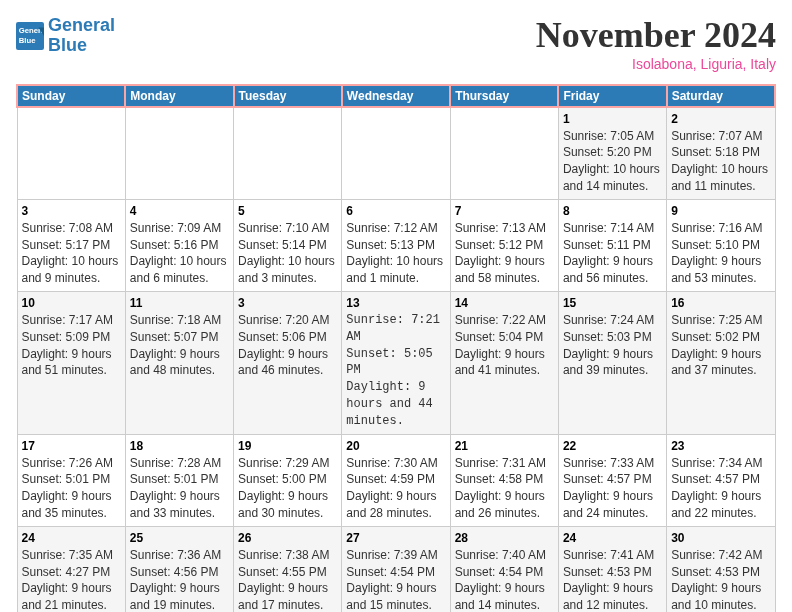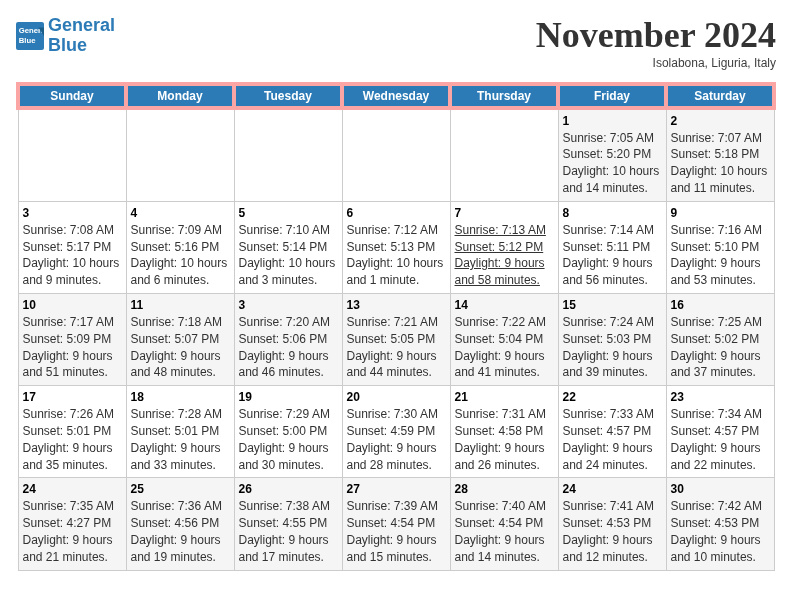--- a/index.html
+++ b/index.html
@@ -38,36 +38,36 @@
       text-align: right;
     }
     .month-title {
       font-size: 36px;
       font-weight: bold;
       color: #333;
       line-height: 1.1;
       font-family: Liberation Serif, serif;
     }
     .subtitle {
-      font-size: 12px;
-      color: #404040;
+      font-size: 14px;
+      color: #ec4899;
     }
     table {
       width: 100%;
       border-collapse: collapse;
       font-size: 11px;
     }
     thead tr th {
       background-color: #2c7bb6;
       color: #fff;
       padding: 3px 4px;
-      text-align: center;
+      text-align: left;
       font-size: 12px;
       font-weight: bold;
-      border: 4px solid #fca5a5;
+      border: 2px solid #fca5a5;
     }
     tbody tr td {
       border: 1px solid #ccc;
       vertical-align: top;
       padding: 4px;
       width: 108px;
       height: 80px;
       background: #fff;
     }
     tbody tr:nth-child(odd) td {
@@ -164,21 +164,21 @@
 Daylight: 10 hours and 3 minutes.</div>
         </td>
         <td>
           <span class="day-num">6</span>
           <div class="day-info" style="white-space: pre-line;">Sunrise: 7:12 AM
 Sunset: 5:13 PM
 Daylight: 10 hours and 1 minute.</div>
         </td>
         <td>
           <span class="day-num">7</span>
-          <div class="day-info" style="white-space: pre-line; text-decoration: underline;">Sunrise: 7:13 AM
+          <div class="day-info" style="white-space: pre-line;">Sunrise: 7:13 AM
 Sunset: 5:12 PM
 Daylight: 9 hours and 58 minutes.</div>
         </td>
         <td>
           <span class="day-num">8</span>
           <div class="day-info" style="white-space: pre-line;">Sunrise: 7:14 AM
 Sunset: 5:11 PM
 Daylight: 9 hours and 56 minutes.</div>
         </td>
         <td>
@@ -202,21 +202,21 @@
 Daylight: 9 hours and 48 minutes.</div>
         </td>
         <td>
           <span class="day-num">3</span>
           <div class="day-info" style="white-space: pre-line;">Sunrise: 7:20 AM
 Sunset: 5:06 PM
 Daylight: 9 hours and 46 minutes.</div>
         </td>
         <td>
           <span class="day-num">13</span>
-          <div class="day-info" style="white-space: pre-line;">Sunrise: 7:21 AM
+          <div class="day-info" style="white-space: pre-line; font-family: Liberation Mono, monospace;">Sunrise: 7:21 AM
 Sunset: 5:05 PM
 Daylight: 9 hours and 44 minutes.</div>
         </td>
         <td>
           <span class="day-num">14</span>
           <div class="day-info" style="white-space: pre-line;">Sunrise: 7:22 AM
 Sunset: 5:04 PM
 Daylight: 9 hours and 41 minutes.</div>
         </td>
         <td>

